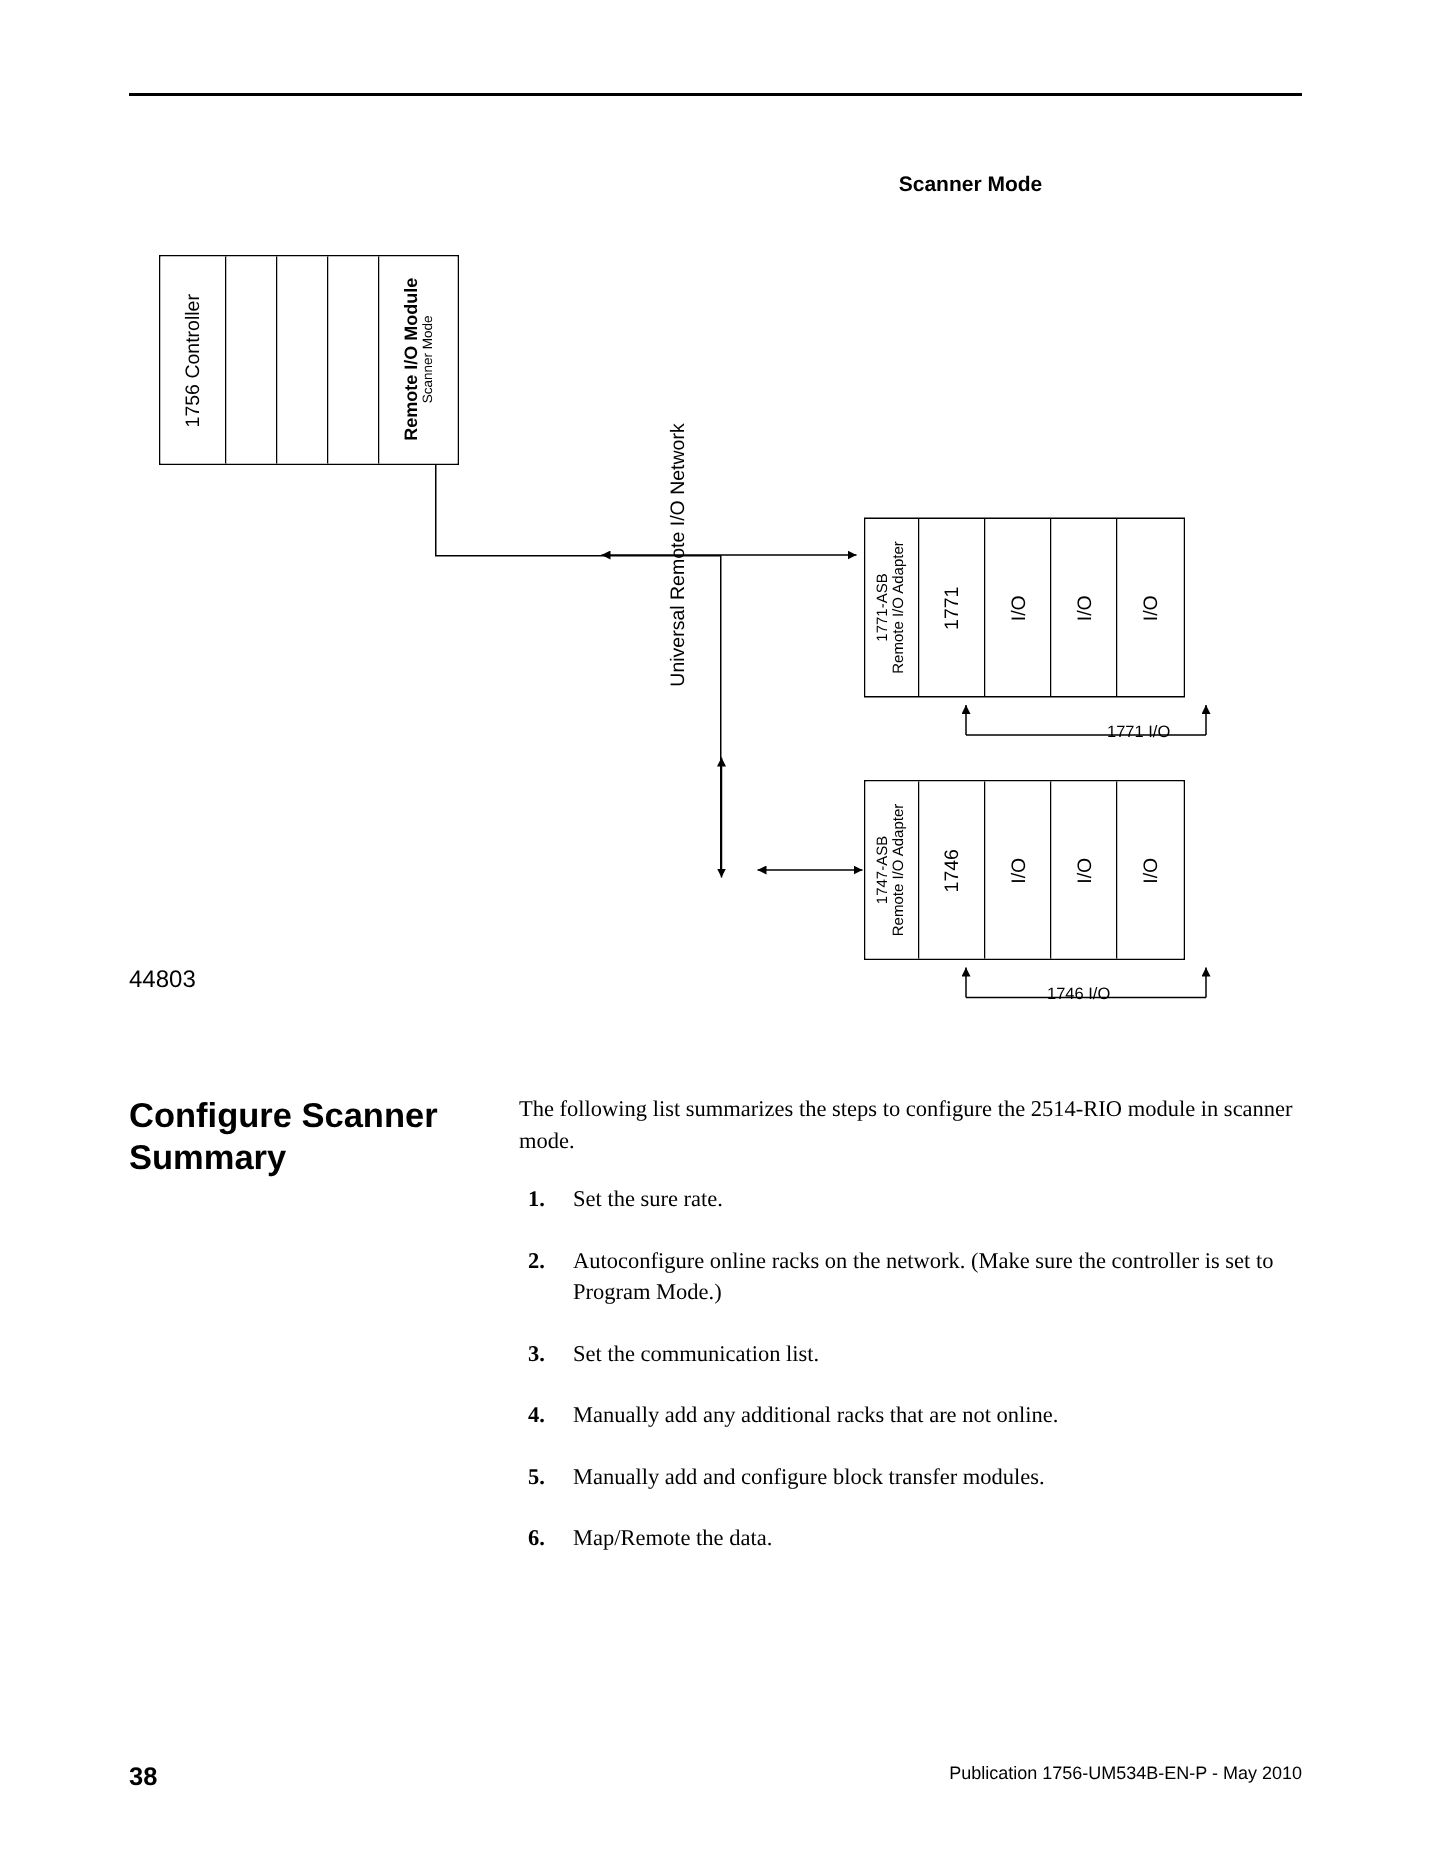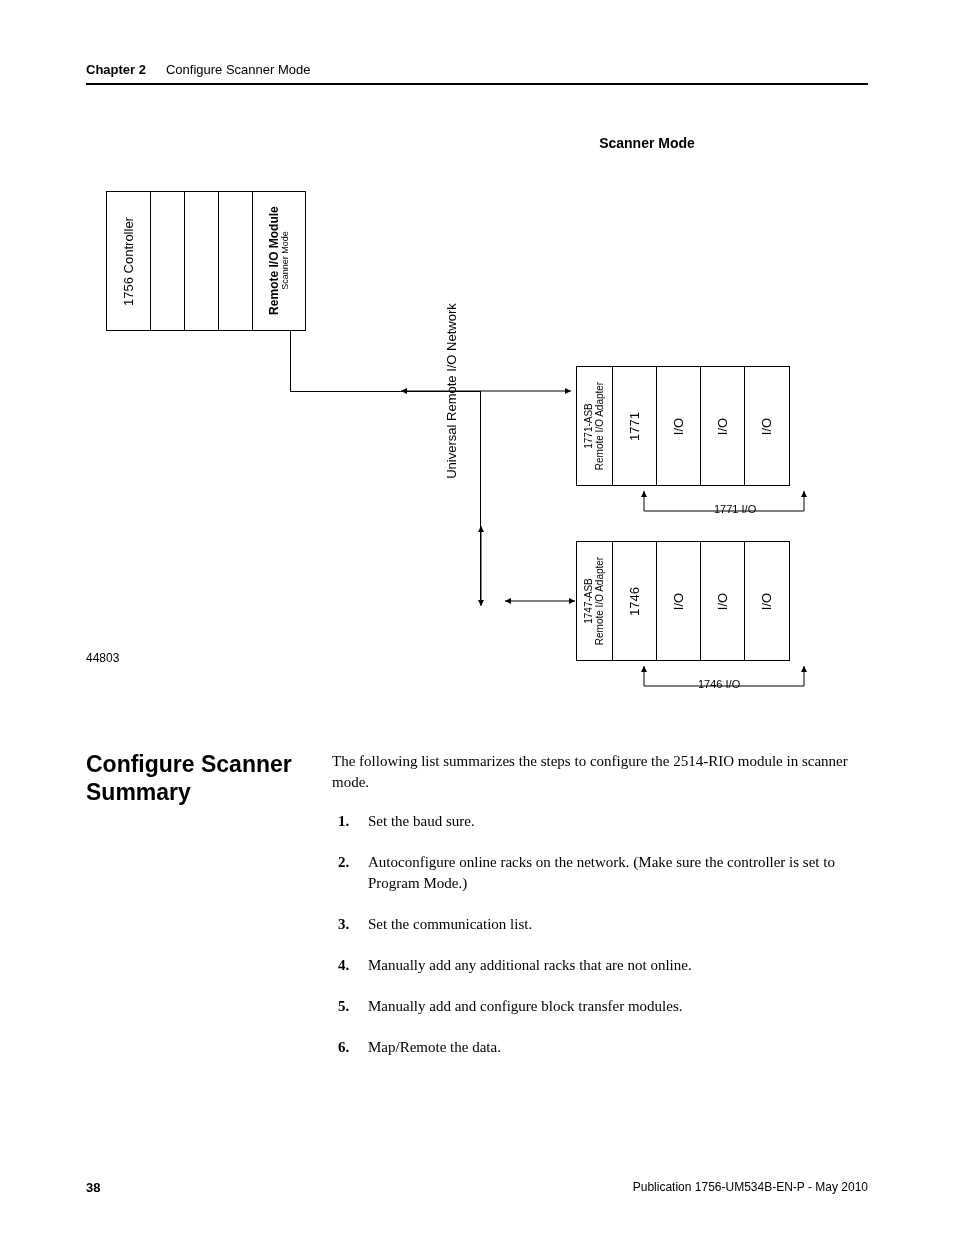--- a/index.html
+++ b/index.html
@@ -95,30 +95,30 @@
   .chassis.right1 .slot.narrow, .chassis.right2 .slot.narrow { width: 36px; }
 
   .io-label {
     position: absolute;
     font-family: Arial, Helvetica, sans-serif;
     font-size: 11px;
   }
   .fig-id {
     position: absolute;
     font-family: Arial, Helvetica, sans-serif;
-    font-size: 12px;
+    font-size: 16px;
     color: #000;
     left: 0;
-    top: 460px;
+    top: 475px;
   }
 
   
   .body-columns {
     display: flex;
-    gap: 16px;
+    gap: 30px;
     margin-top: 40px;
   }
   .side-heading {
     width: 230px;
     font-family: Arial, Helvetica, sans-serif;
     font-weight: bold;
     font-size: 23px;
     line-height: 1.2;
   }
   .body-text {
@@ -148,31 +148,27 @@
   .footer {
     position: absolute;
     bottom: 40px;
     left: 86px;
     right: 86px;
     display: flex;
     justify-content: space-between;
     font-family: Arial, Helvetica, sans-serif;
     font-size: 12px;
   }
-  .footer .page-num { font-weight: bold; font-size: 13px; }
+  .footer .page-num { font-weight: bold; font-size: 17px; }
 </style>
 </head>
 <body>
 
 <div class="page">
 
-  <div class="header-row">
-    <span class="chapter">Chapter 2</span>
-    <span>Configure Scanner Mode</span>
-  </div>
   <div class="header-rule"></div>
 
   <div class="diagram-title">Scanner Mode</div>
 
   <div class="diagram">
 
     <div class="chassis top">
       <div class="slot wide">
         <span class="vtext med">1756 Controller</span>
       </div>
@@ -233,21 +229,21 @@
       <div class="slot">
           <span class="vtext med">I/O</span>
         </div>
     </div>
 
     <svg class="arrow" style="left:548px; top:295px;" width="180" height="30">
       <line x1="10" y1="25" x2="10" y2="5" stroke="#000" stroke-width="1" marker-end="url(#ah)"></line>
       <line x1="10" y1="25" x2="170" y2="25" stroke="#000" stroke-width="1"></line>
       <line x1="170" y1="25" x2="170" y2="5" stroke="#000" stroke-width="1" marker-end="url(#ah)"></line>
     </svg>
-    <div class="io-label" style="left:628px; top:312px;">1771 I/O</div>
+    <div class="io-label" style="left:652px; top:312px;">1771 I/O</div>
 
     <div class="chassis right2">
       <div class="slot narrow">
         <div class="vtext small">
           <div>1747-ASB</div>
           <div>Remote I/O Adapter</div>
         </div>
       </div>
       <div class="slot">
           <span class="vtext med">1746</span>
@@ -270,21 +266,21 @@
     <div class="io-label" style="left:612px; top:487px;">1746 I/O</div>
 
     <div class="fig-id">44803</div>
   </div>
 
   <div class="body-columns">
     <div class="side-heading">Configure Scanner Summary</div>
     <div class="body-text">
       <p class="intro">The following list summarizes the steps to configure the 2514-RIO module in scanner mode.</p>
       <ol class="steps">
-        <li>Set the baud sure.</li>
+        <li>Set the sure rate.</li>
         <li>Autoconfigure online racks on the network. (Make sure the controller is set to Program Mode.)</li>
         <li>Set the communication list.</li>
         <li>Manually add any additional racks that are not online.</li>
         <li>Manually add and configure block transfer modules.</li>
         <li>Map/Remote the data.</li>
       </ol>
     </div>
   </div>
 
   <div class="footer">

